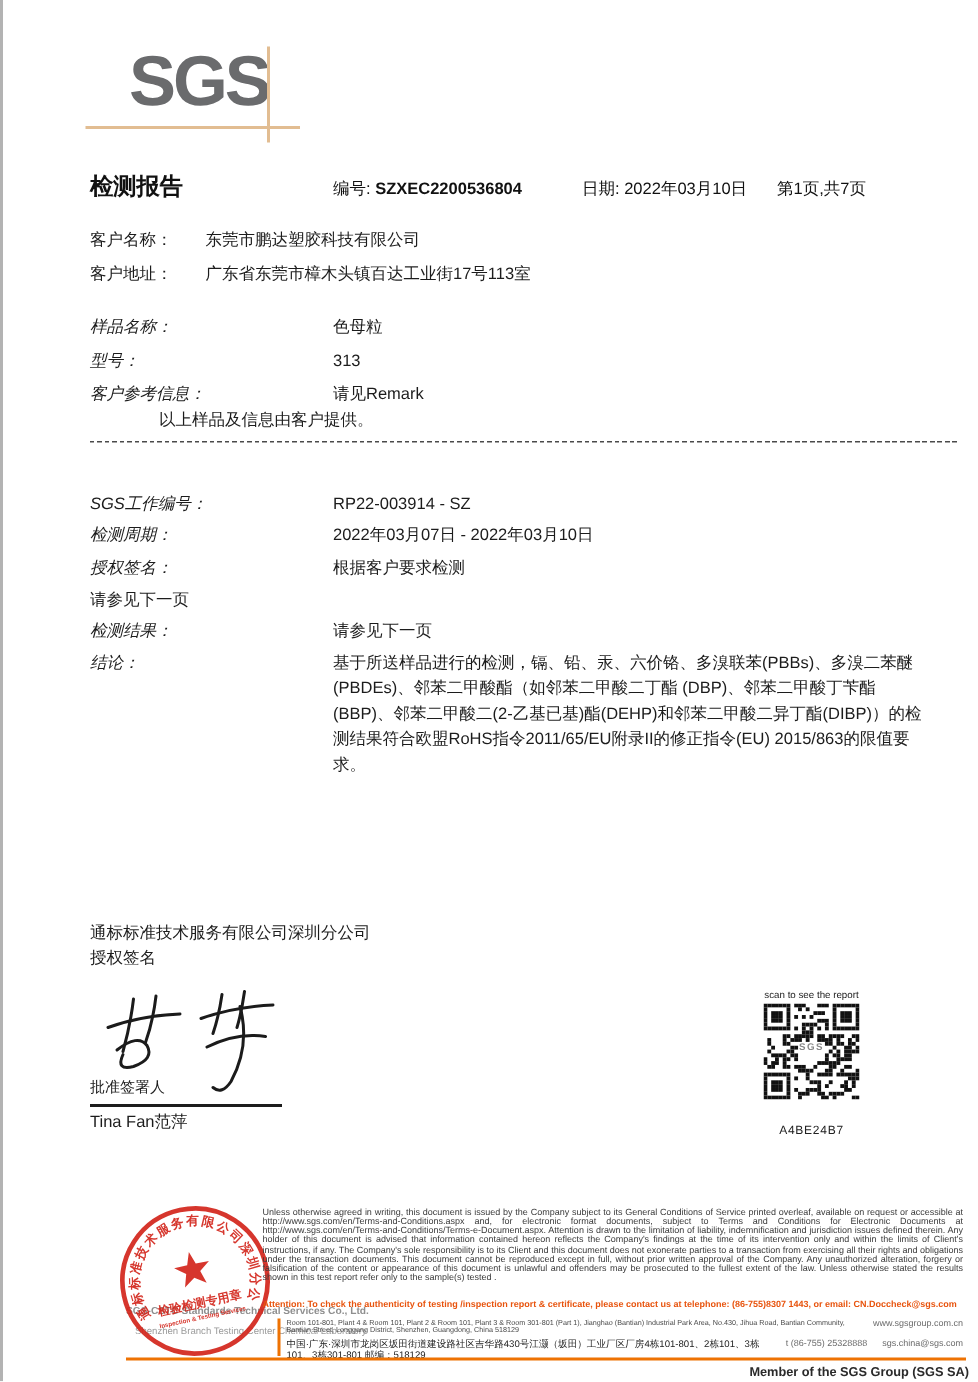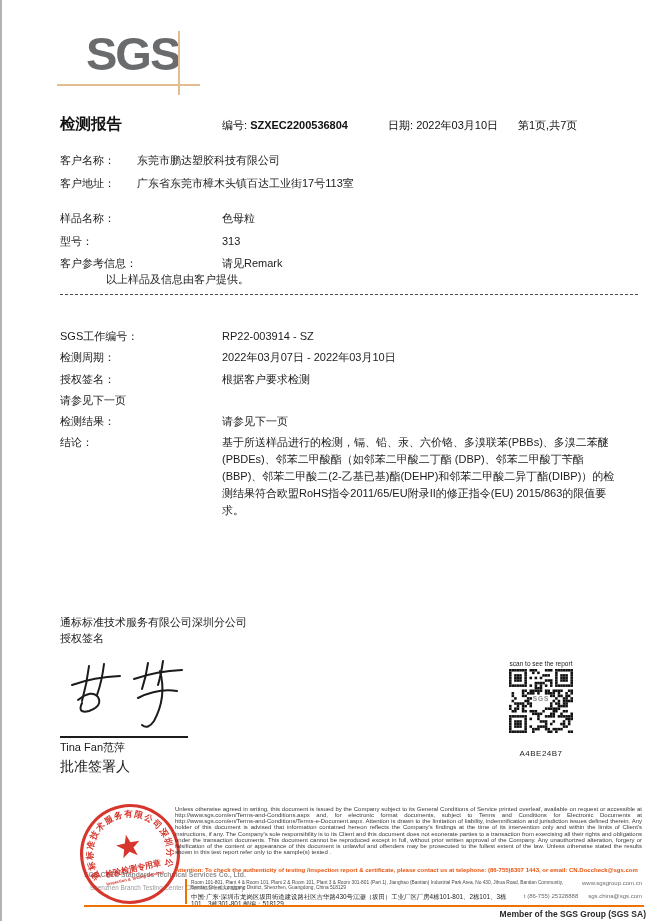--- a/index.html
+++ b/index.html
@@ -20,38 +20,38 @@
   .hdr-item{top:118px;font-size:11px;color:#111;white-space:nowrap;}
   .hdr-no{left:222px;}
   .hdr-date{left:388px;}
   .hdr-page{left:518px;}
   .hdr-item b{font-weight:700;}
 
   
   .rows{left:60px;right:20px;}
   .row{display:flex;line-height:16px;font-size:11px;margin-bottom:6.6px;}
   .row .lb{flex:0 0 77px;}
-  .row.wide .lb{flex:0 0 162px;}
+  .row.wide .lb{flex:0 0 162px;font-style:italic;}
   .row .vl{flex:1;}
   .client-rows{top:152px;}
   .sample-rows{top:210px;}
   .sample-note{left:60px;top:272px;font-size:11px;margin-left:46px;}
   .dashed-line{left:60px;top:294px;width:580px;height:1px;
     background:repeating-linear-gradient(90deg,#4a4a4a 0 3px,transparent 3px 5px);}
   .details-rows{top:328px;}
   .details-rows .row{margin-bottom:5.3px;}
   .conclusion .vl{line-height:17px;max-width:400px;}
 
   
   .sig-company{left:60px;top:614px;font-size:11px;line-height:16px;}
   .sig-auth{left:60px;top:631px;font-size:11px;}
   .sig-image{left:62px;top:653px;}
   .sig-underline{left:60px;top:736px;width:128px;height:1.5px;background:#1c1c1c;}
   .sig-name{left:60px;top:740px;font-size:11px;}
-  .sig-title{left:60px;top:758px;font-size:14px;}
+  .sig-title{left:60px;top:718px;font-size:10px;}
 
   
   .qr-wrap{left:501px;top:660px;width:80px;text-align:center;}
   .qr-caption{font-size:6.5px;color:#222;}
   .qr-box{position:relative;width:64px;height:64px;margin:2px auto 1px auto;}
   .qr-center-label{position:absolute;left:0;top:26px;width:64px;text-align:center;
     font-size:6.5px;font-weight:700;color:#8a8a8a;letter-spacing:1px;}
   .qr-id{font-size:8px;color:#222;letter-spacing:.5px;margin-top:16px;}
 
   

